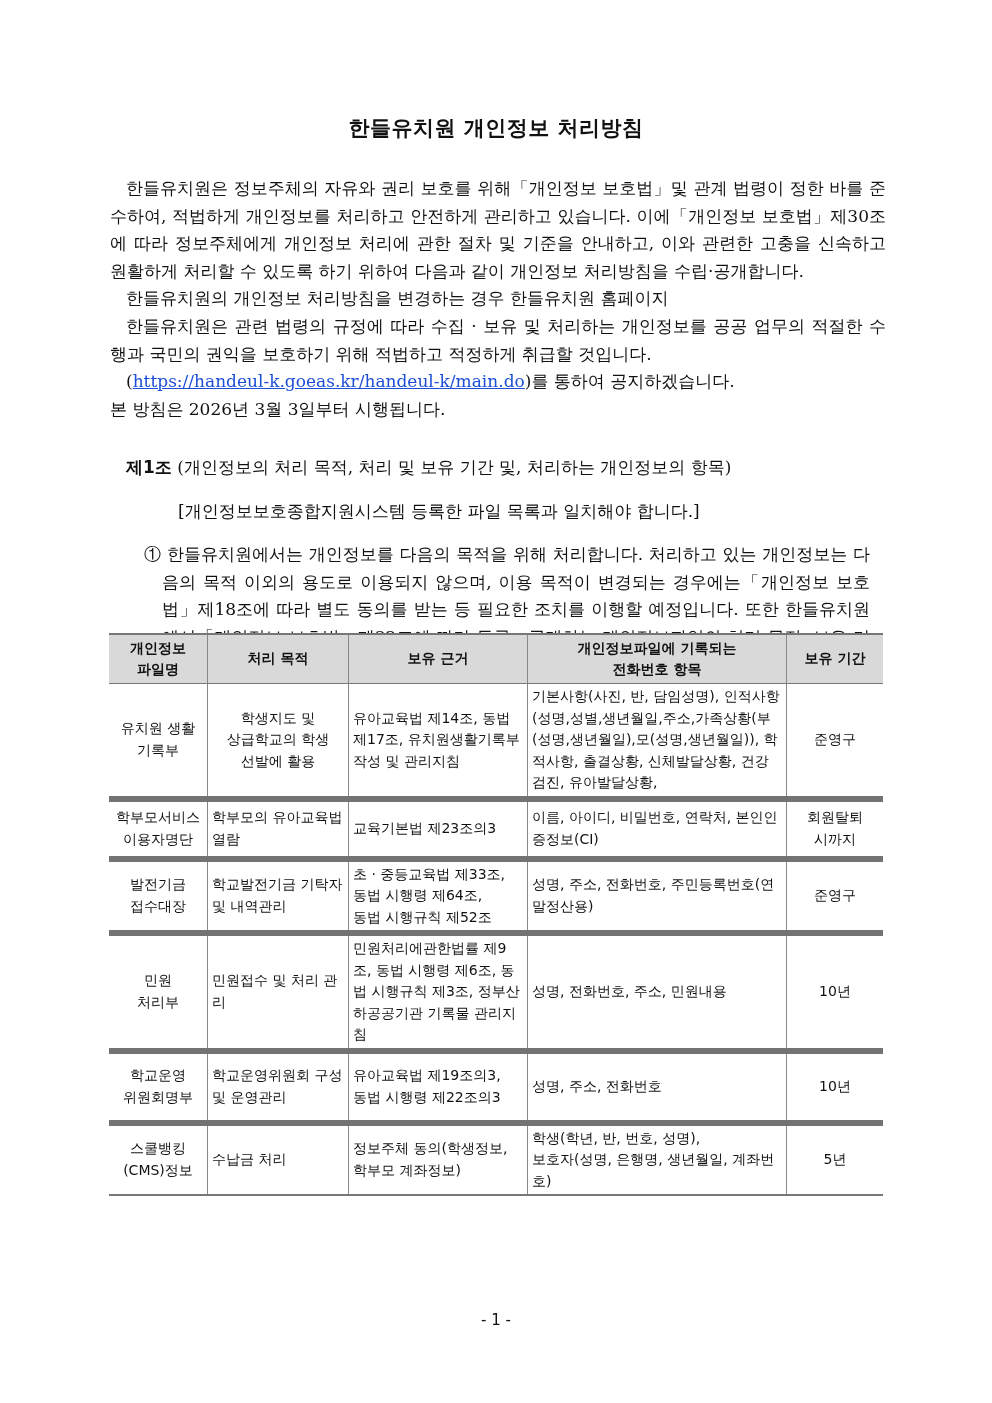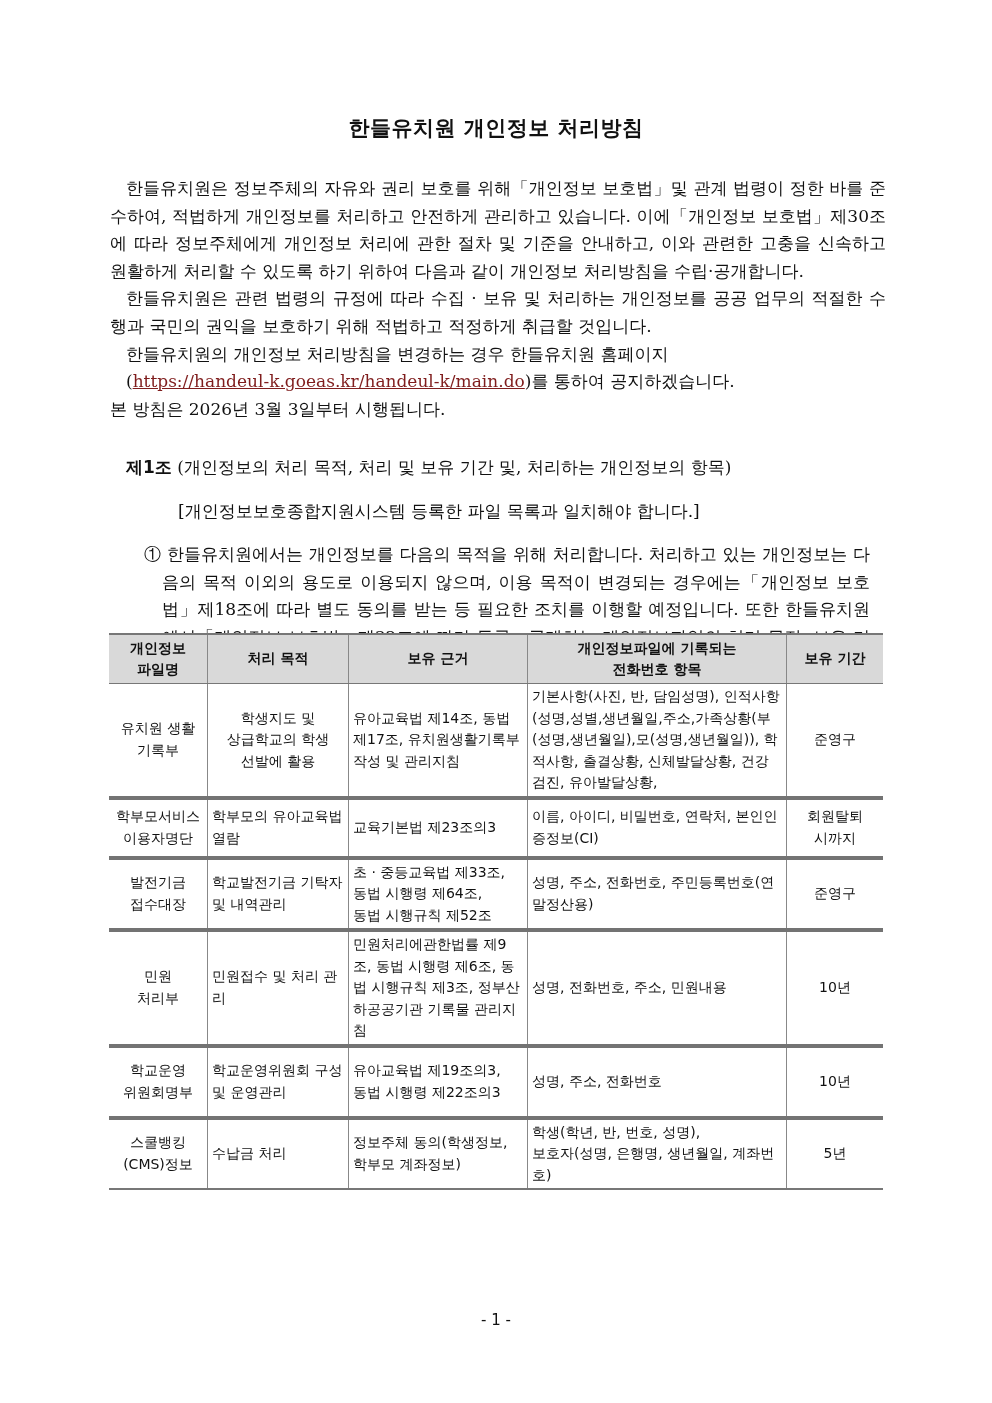--- a/index.html
+++ b/index.html
@@ -4,47 +4,47 @@
 <style>
   html, body { margin: 0; padding: 0; background: #ffffff; }
   body { width: 992px; height: 1403px; position: relative; font-family: "DejaVu Sans", "Liberation Sans", sans-serif; color: #111; }
   .page { position: absolute; left: 0; top: 0; width: 992px; height: 1121px; }
   .title { position: absolute; top: 114px; left: 0; width: 992px; text-align: center; font-size: 21px; font-weight: bold; letter-spacing: 0.5px; }
   .body-text { position: absolute; left: 110px; width: 776px; font-family: "DejaVu Serif", "Liberation Serif", serif; font-size: 17px; line-height: 27.6px; }
   .intro { top: 175px; }
   .intro p { margin: 0; text-align: justify; text-align-last: left; }
   .indent { text-indent: 16px; }
   .url-line { padding-left: 16px; }
-  .url { color: #7f1d1d; text-decoration: underline; }
+  .url { color: #1d4ed8; text-decoration: underline; }
   .article { top: 438px; }
   .article p { margin: 16px; }
   .art-num { font-family: "DejaVu Sans", "Liberation Sans", sans-serif; font-weight: bold; }
   .note { padding-left: 52px; }
   .clause { padding-left: 18px; text-indent: -18px; padding-left: 36px; text-align: justify; }
   table.files { position: absolute; left: 109px; top: 633px; width: 774px; border-collapse: collapse; font-family: "DejaVu Sans", "Liberation Sans", sans-serif; font-size: 14px; line-height: 21.5px; }
   table.files th { background: #d9d9d9; font-weight: bold; text-align: center; border-left: 1px solid #888; border-right: 1px solid #888; border-top: 2px solid #777; border-bottom: 1px solid #777; padding: 2px 3px; height: 44px; }
-  table.files td { border-left: 1px solid #888; border-right: 1px solid #888; border-bottom: 4px solid #737373; padding: 2px 4px; vertical-align: middle; }
+  table.files td { border-left: 1px solid #888; border-right: 1px solid #888; border-bottom: 6px solid #737373; padding: 2px 4px; vertical-align: middle; }
   table.files tr > *:first-child { border-left: none; }
   table.files tr > *:last-child { border-right: none; }
   table.files tr:last-child td { border-bottom: 2px solid #777; }
   .c { text-align: center; }
   .l { text-align: left; }
   .pagenum { position: absolute; top: 1311px; left: 0; width: 992px; text-align: center; font-size: 15px; }
 </style>
 </head>
 <body>
 
 <div class="page">
 
   <div class="title">한들유치원 개인정보 처리방침</div>
 
   <div class="body-text intro">
     <p class="indent">한들유치원은 정보주체의 자유와 권리 보호를 위해「개인정보 보호법」및 관계 법령이 정한 바를 준수하여, 적법하게 개인정보를 처리하고 안전하게 관리하고 있습니다. 이에「개인정보 보호법」제30조에 따라 정보주체에게 개인정보 처리에 관한 절차 및 기준을 안내하고, 이와 관련한 고충을 신속하고 원활하게 처리할 수 있도록 하기 위하여 다음과 같이 개인정보 처리방침을 수립·공개합니다.</p>
+    <p class="indent">한들유치원의 개인정보 처리방침을 변경하는 경우 한들유치원 홈페이지</p>
     <p class="indent">한들유치원은 관련 법령의 규정에 따라 수집 · 보유 및 처리하는 개인정보를 공공 업무의 적절한 수행과 국민의 권익을 보호하기 위해 적법하고 적정하게 취급할 것입니다.</p>
-    <p class="indent">한들유치원의 개인정보 처리방침을 변경하는 경우 한들유치원 홈페이지</p>
     <p class="url-line"><span>(</span><a class="url">https://handeul-k.goeas.kr/handeul-k/main.do</a><span>)를 통하여 공지하겠습니다.</span></p>
     <p>본 방침은 2026년 3월 3일부터 시행됩니다.</p>
   </div>
 
   <div class="body-text article">
     <p><span class="art-num">제1조</span><span> (개인정보의 처리 목적, 처리 및 보유 기간 및, 처리하는 개인정보의 항목)</span></p>
     <p class="note">[개인정보보호종합지원시스템 등록한 파일 목록과 일치해야 합니다.]</p>
     <p class="clause">① 한들유치원에서는 개인정보를 다음의 목적을 위해 처리합니다. 처리하고 있는 개인정보는 다음의 목적 이외의 용도로 이용되지 않으며, 이용 목적이 변경되는 경우에는「개인정보 보호법」제18조에 따라 별도 동의를 받는 등 필요한 조치를 이행할 예정입니다. 또한 한들유치원에서「개인정보 보호법」제32조에 따라 등록 · 공개하는 개인정보파일의 처리 목적, 보유 기간, 개인정보의 항목은 다음과 같습니다.</p>
   </div>
 

